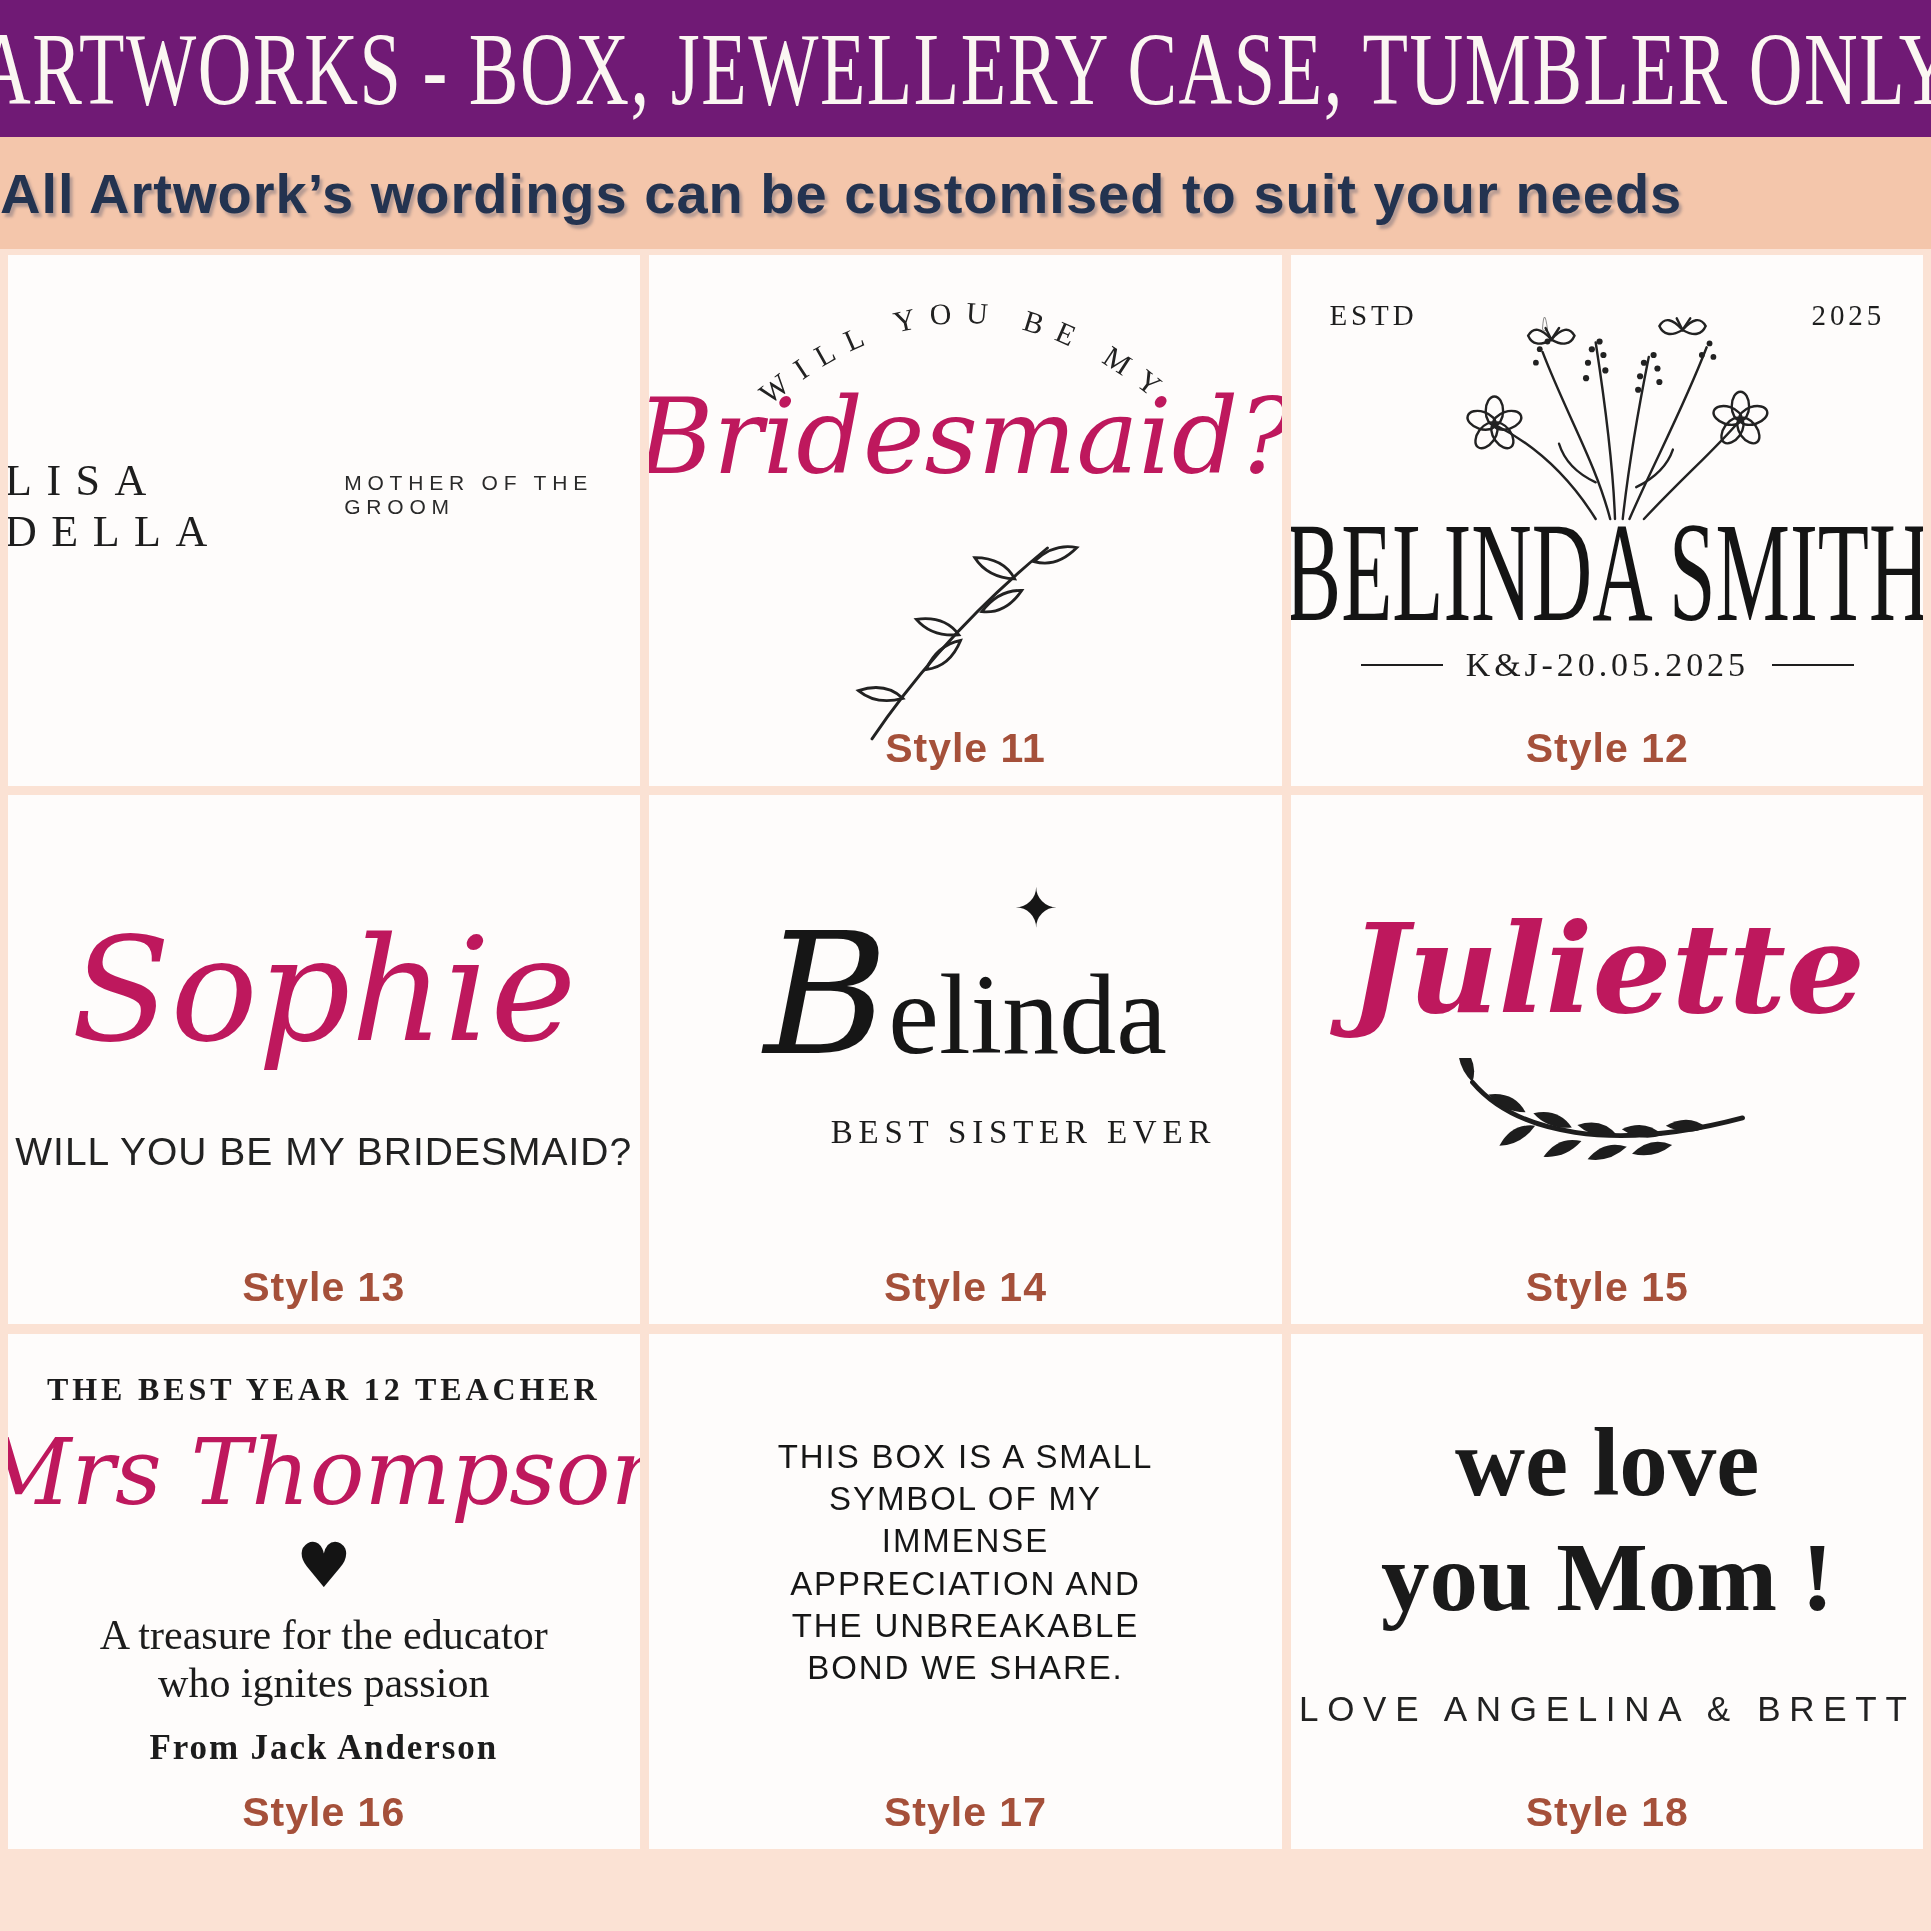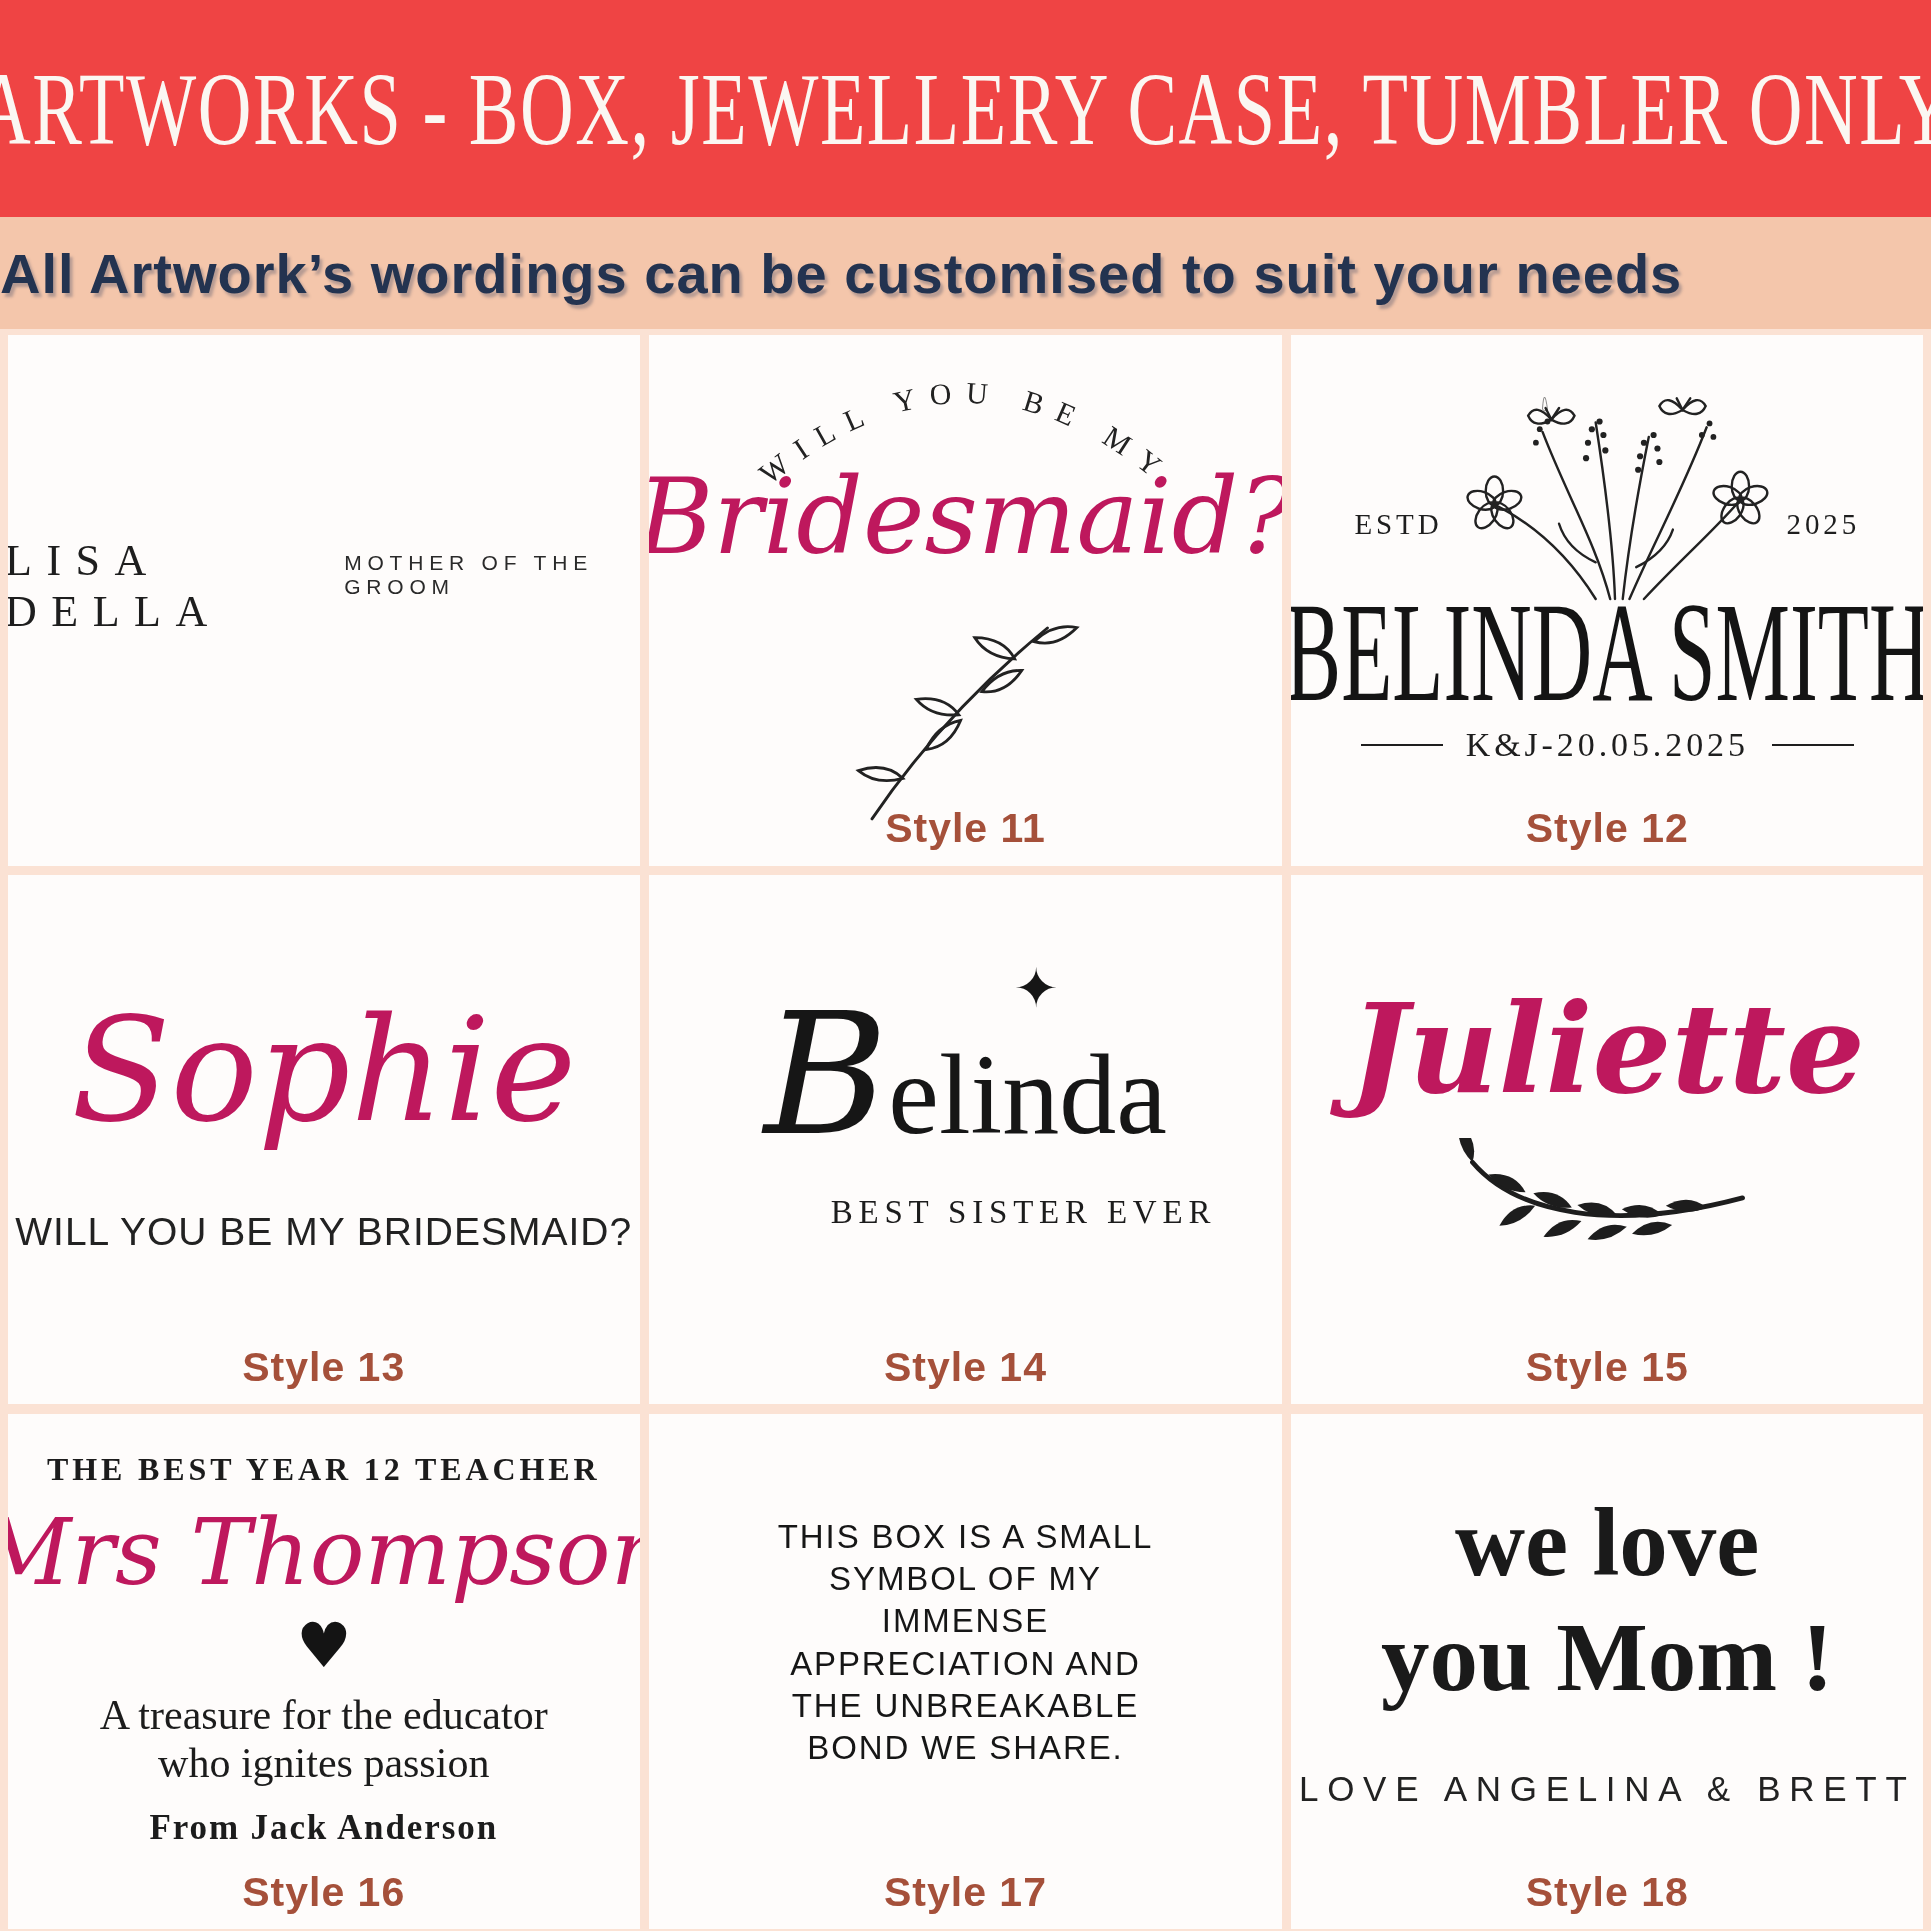--- a/index.html
+++ b/index.html
@@ -1,20 +1,20 @@
 <!DOCTYPE html>
 <html><head>
 <meta charset="utf-8">
 <style>
   html,body{margin:0;padding:0;}
   body{width:1931px;height:1931px;font-family:"Liberation Sans",sans-serif;}
   #poster{width:1931px;height:1931px;display:flex;flex-direction:column;background:#fbe2d4;overflow:hidden;}
 
   
-  .header{height:217px;background:#ef4444;display:flex;align-items:center;justify-content:center;flex:none;}
+  .header{height:137px;background:#701a75;display:flex;align-items:center;justify-content:center;flex:none;}
   .header-title{color:#fbf7f2;font-family:"Liberation Serif",serif;font-size:93px;letter-spacing:1.9px;
     white-space:nowrap;display:inline-block;transform:scale(0.80,1.12);font-weight:normal;}
 
   
   .banner{height:112px;background:#f4c6ab;display:flex;align-items:center;justify-content:flex-start;flex:none;}
   .banner-subtitle{color:#233350;font-size:56px;font-weight:bold;letter-spacing:1px;white-space:nowrap;
     text-shadow:2.9px 3.9px 2.9px rgba(90,90,110,0.40);}
 
   
   .grid{flex:1;display:grid;grid-template-columns:1fr 1fr 1fr;grid-template-rows:531px 529px 515px;
@@ -29,21 +29,21 @@
   .a10-rule{width:483px;height:3.9px;background:#1e1e1e;}
   .a10-name{font-family:"Liberation Serif",serif;font-size:44px;letter-spacing:14.5px;color:#1e1e1e;margin:13.5px 0 3.9px 0;padding-left:14.5px;}
   .a10-sub{font-size:21px;letter-spacing:5.8px;color:#2a2a2a;margin:1.9px 0 13.5px 0;padding-left:5.8px;}
 
   
   .art11{display:flex;flex-direction:column;align-items:center;margin-bottom:29px;}
   .a11-script{font-size:104px;margin-top:-58px;white-space:nowrap;}
 
   
   .art12{display:flex;flex-direction:column;align-items:center;margin-bottom:58px;}
-  .a12-top{display:flex;align-items:flex-end;gap:8px;}
+  .a12-top{display:flex;gap:33px;}
   .a12-side{font-family:"Liberation Serif",serif;font-size:29px;letter-spacing:3.9px;color:#1e1e1e;padding-bottom:60px;}
   .a12-name{margin-top:-15.4px;}
   .a12-name-inner{display:inline-block;font-family:"Liberation Serif",serif;font-size:135px;line-height:1;
     transform:scale(0.62,1.05);white-space:nowrap;color:#141414;}
   .a12-date{display:flex;align-items:center;gap:23px;margin-top:5.8px;}
   .a12-dash{width:82px;height:2.9px;background:#1e1e1e;}
   .a12-date-text{font-family:"Liberation Serif",serif;font-size:34px;letter-spacing:3.9px;color:#1e1e1e;}
 
   
   .art13{display:flex;flex-direction:column;align-items:center;margin-bottom:29px;}

